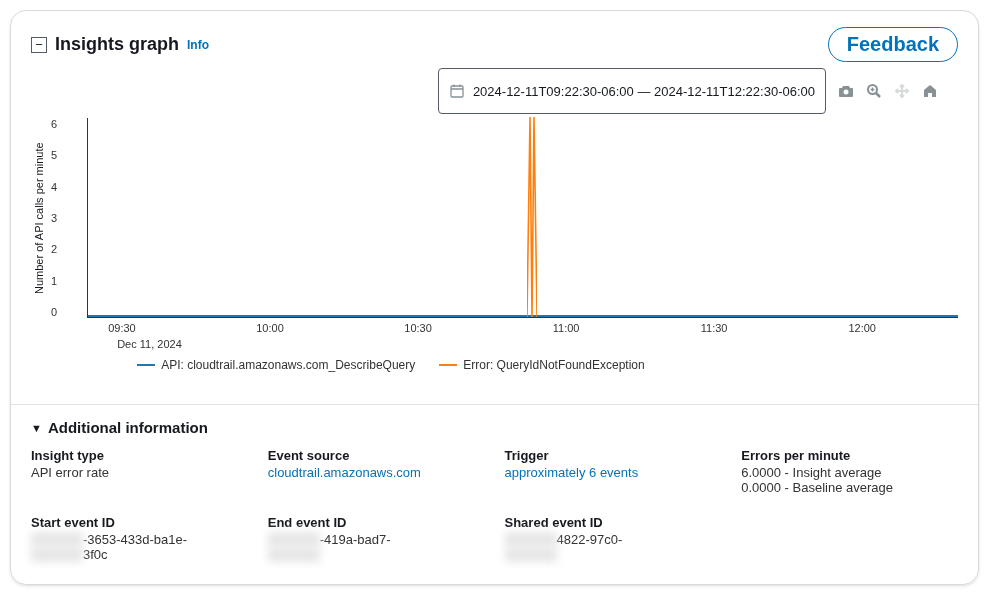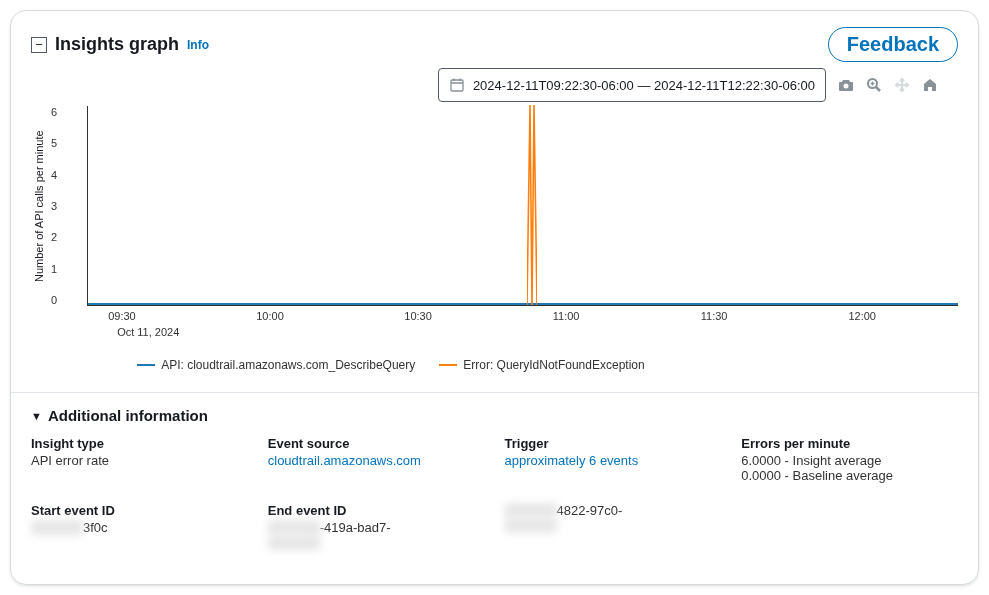--- a/index.html
+++ b/index.html
@@ -55,21 +55,21 @@
     gap: 12px;
     margin: 4px 0 4px 0;
     padding-right: 20px;
   }
   .range-box {
     display: flex;
     align-items: center;
     gap: 8px;
     border: 1px solid #545b64;
     border-radius: 4px;
-    padding: 8px 10px;
+    padding: 14px 10px;
     font-size: 13px;
     cursor: pointer;
     background: #fff;
   }
   .tool-icon {
     color: #879196;
     cursor: pointer;
     font-size: 16px;
     display: inline-flex;
     align-items: center;
@@ -133,21 +133,21 @@
     position: relative;
     height: 16px;
     font-size: 11px;
     color: #333;
     margin-top: 4px;
   }
   .x-tick { position: absolute; transform: translateX(-50%); }
   .x-date { font-size: 11px; margin-top: 0px; color:#333; margin-left:30px;}
   .legend {
     display: flex; gap: 24px; align-items: center;
-    margin-top: 20px;
+    margin-top: 8px;
     font-size: 12px;
     color: #333;
     padding-left: 50px;
   }
   .legend-item { display: flex; align-items: center; gap: 6px; }
   .legend-swatch { width: 18px; height: 2px; }
   .divider {
     border: none;
     border-top: 1px solid #e1e4e8;
     margin: 16px -20px 14px -20px;
@@ -251,21 +251,21 @@
         </div>
       </div>
       <div class="x-axis">
         <span class="x-tick" style="left:4%">09:30</span>
         <span class="x-tick" style="left:21%">10:00</span>
         <span class="x-tick" style="left:38%">10:30</span>
         <span class="x-tick" style="left:55%">11:00</span>
         <span class="x-tick" style="left:72%">11:30</span>
         <span class="x-tick" style="left:89%">12:00</span>
       </div>
-      <div class="x-date">Oct 11, 2024</div>
+      <div class="x-date">Dec 11, 2024</div>
       <div class="legend">
         <div class="legend-item">
           <div class="legend-swatch" style="background:#1f77b4"></div>
           <span>API: cloudtrail.amazonaws.com_DescribeQuery</span>
         </div>
         <div class="legend-item">
           <div class="legend-swatch" style="background:#ff7f0e"></div>
           <span>Error: QueryIdNotFoundException</span>
         </div>
       </div>
@@ -294,33 +294,37 @@
     </div>
     <div>
       <div class="info-label">Errors per minute</div>
       <div class="info-value">6.0000 - Insight average</div>
       <div class="info-value">0.0000 - Baseline average</div>
     </div>
 
     <div>
       <div class="info-label">Start event ID</div>
       <div class="info-value">
+        <span class="blurred">xxxxxxxx</span><span>-3653-433d-ba1e-</span>
+      </div>
+      <div class="info-value">
         <span class="blurred">xxxxxxxx</span><span>3f0c</span>
       </div>
     </div>
     <div>
       <div class="info-label">End event ID</div>
       <div class="info-value">
         <span class="blurred">xxxxxxxx</span><span>-419a-bad7-</span>
       </div>
       <div class="info-value">
         <span class="blurred">xxxxxxxx</span>
       </div>
     </div>
     <div>
+      <div class="info-label">Shared event ID</div>
       <div class="info-value">
         <span class="blurred">xxxxxxxx</span><span>4822-97c0-</span>
       </div>
       <div class="info-value">
         <span class="blurred">xxxxxxxx</span>
       </div>
     </div>
     <div></div>
   </div>
 

